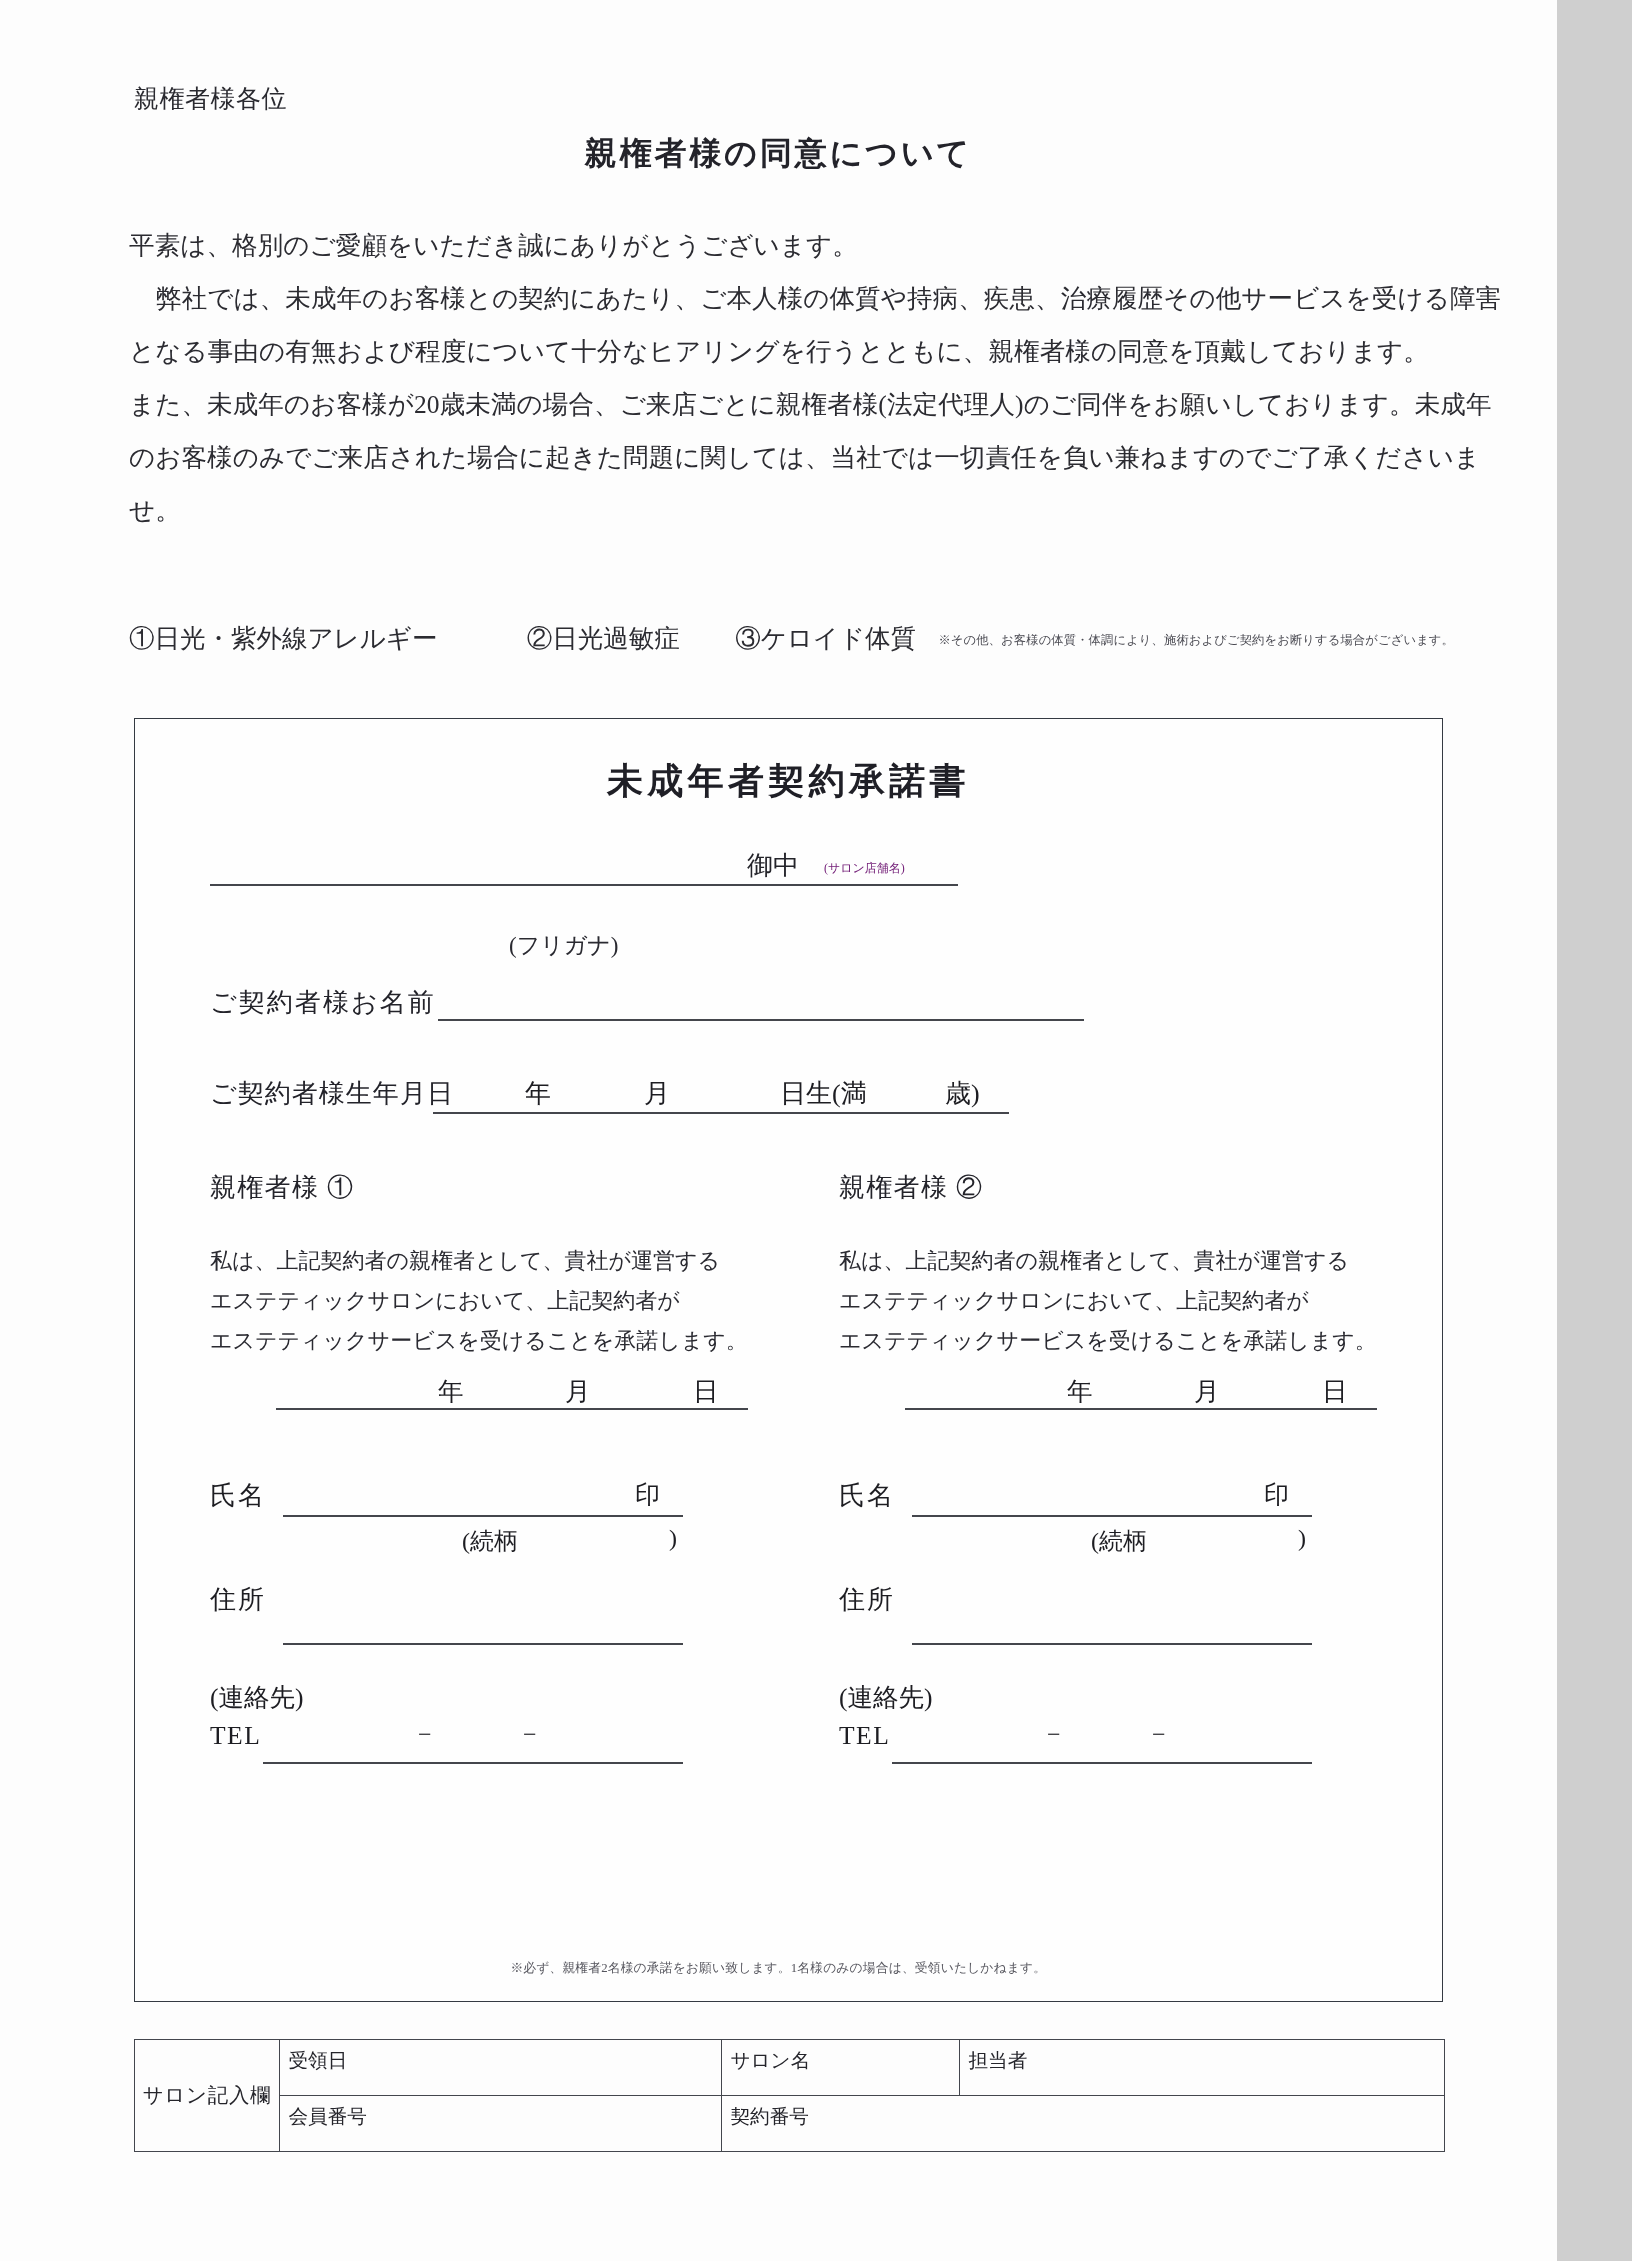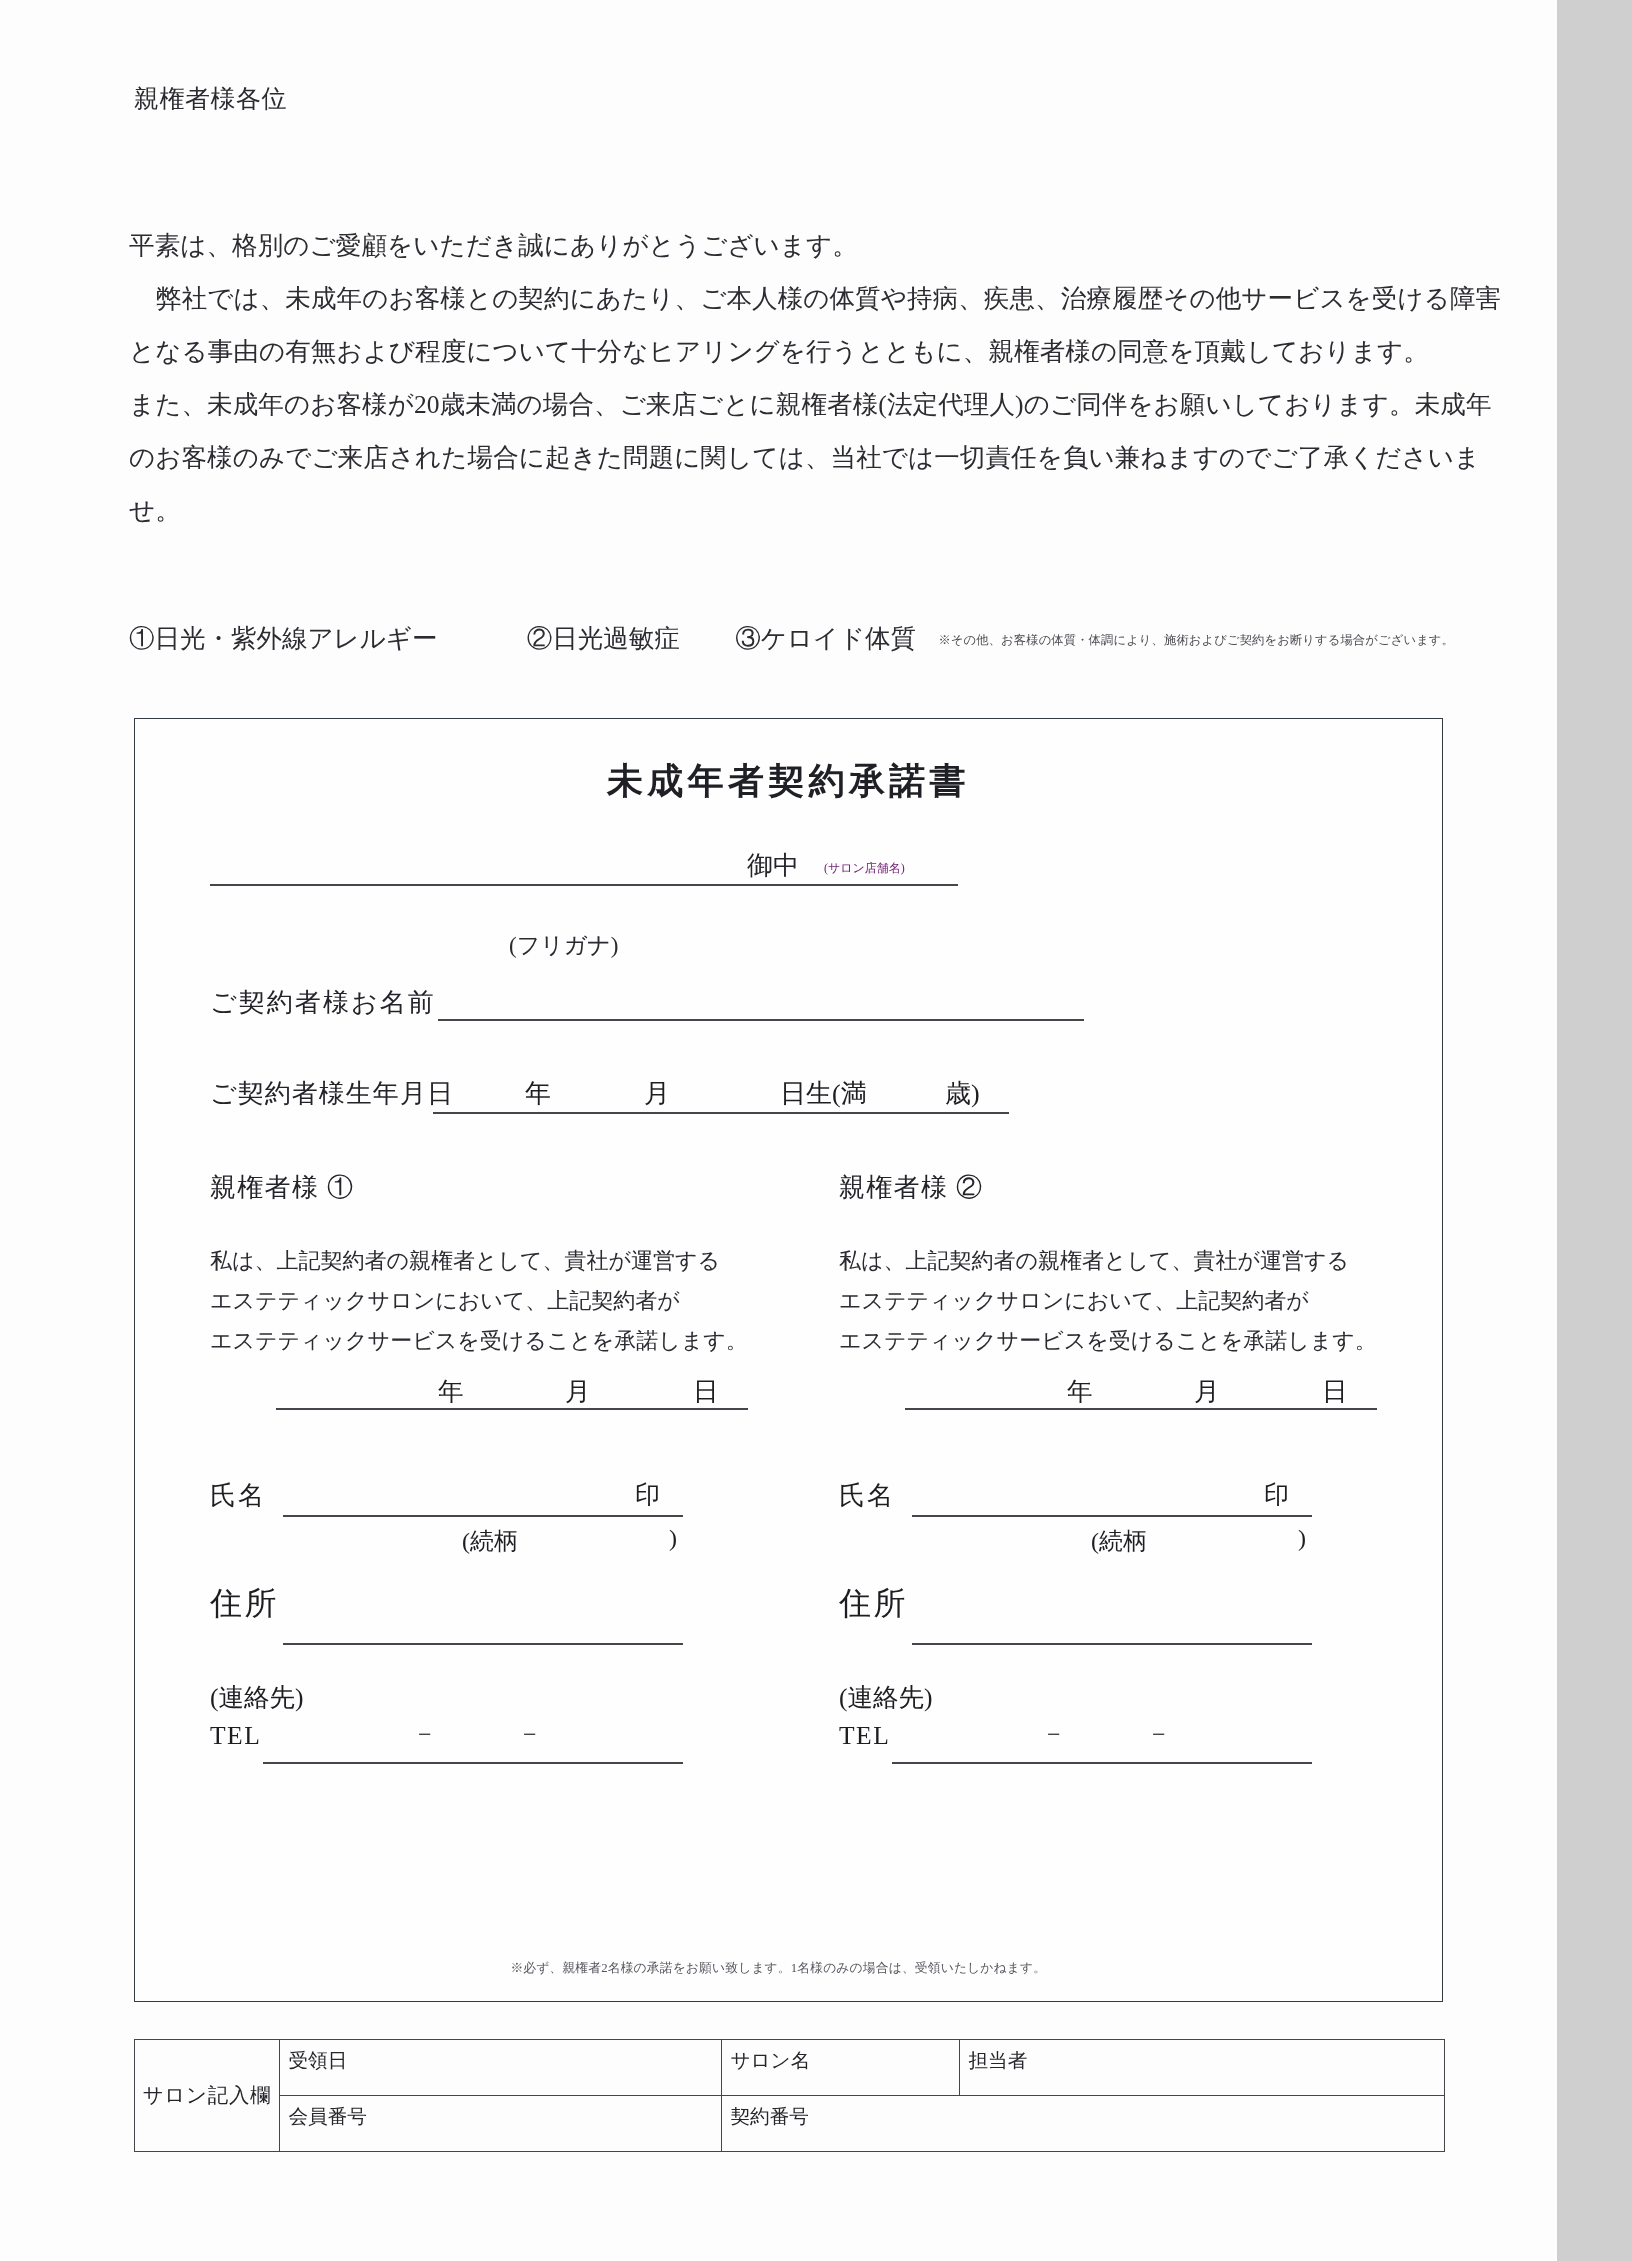--- a/index.html
+++ b/index.html
@@ -252,21 +252,21 @@
   .g-name .rel-open { position: absolute; left: 252px; top: 49px; font-size: 24px; }
   .g-name .rel-close { position: absolute; left: 459px; top: 49px; font-size: 24px; }
 
   .g-addr {
     position: absolute;
     top: 412px;
     left: 0;
     width: 595px;
     height: 68px;
   }
-  .g-addr .lbl { position: absolute; left: 0; top: 0; font-size: 32px; letter-spacing:.08em; }
+  .g-addr .lbl { position: absolute; left: 0; top: 0; font-size: 26px; letter-spacing:.08em; }
   .g-addr .rule { position: absolute; left: 73px; top: 61px; width: 400px; height: 1.7px; background:#44464c; }
 
   .g-tel {
     position: absolute;
     top: 510px;
     left: 0;
     width: 595px;
     height: 94px;
   }
   .g-tel .contact { position: absolute; left: 0; top: 0; font-size: 25.5px; }
@@ -313,20 +313,21 @@
     letter-spacing: .04em;
   }
 </style>
 </head>
 <body>
 
 <div id="page">
 
   <div class="addressee">親権者様各位</div>
 
+  <div class="letter-title">親権者様の同意について</div>
 
   <div class="body-text">
     <p>平素は、格別のご愛顧をいただき誠にありがとうございます。</p>
     <p class="indent">弊社では、未成年のお客様との契約にあたり、ご本人様の体質や持病、疾患、治療履歴その他サービスを受ける障害となる事由の有無および程度について十分なヒアリングを行うとともに、親権者様の同意を頂戴しております。</p>
     <p>また、未成年のお客様が20歳未満の場合、ご来店ごとに親権者様(法定代理人)のご同伴をお願いしております。未成年のお客様のみでご来店された場合に起きた問題に関しては、当社では一切責任を負い兼ねますのでご了承くださいませ。</p>
   </div>
 
 
   <div class="cond-row">
     <span class="c1">①日光・紫外線アレルギー</span>

